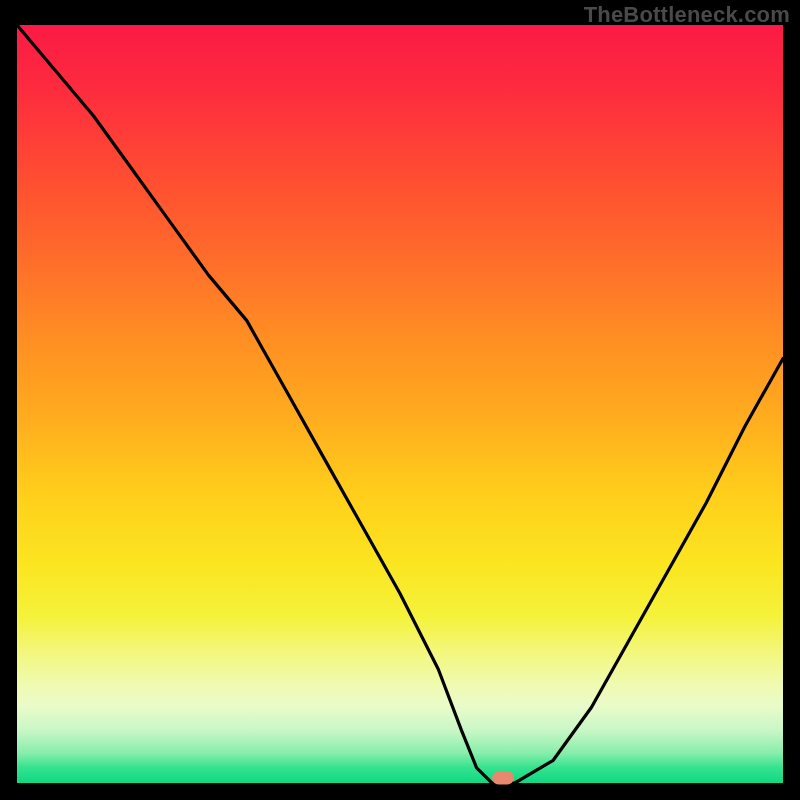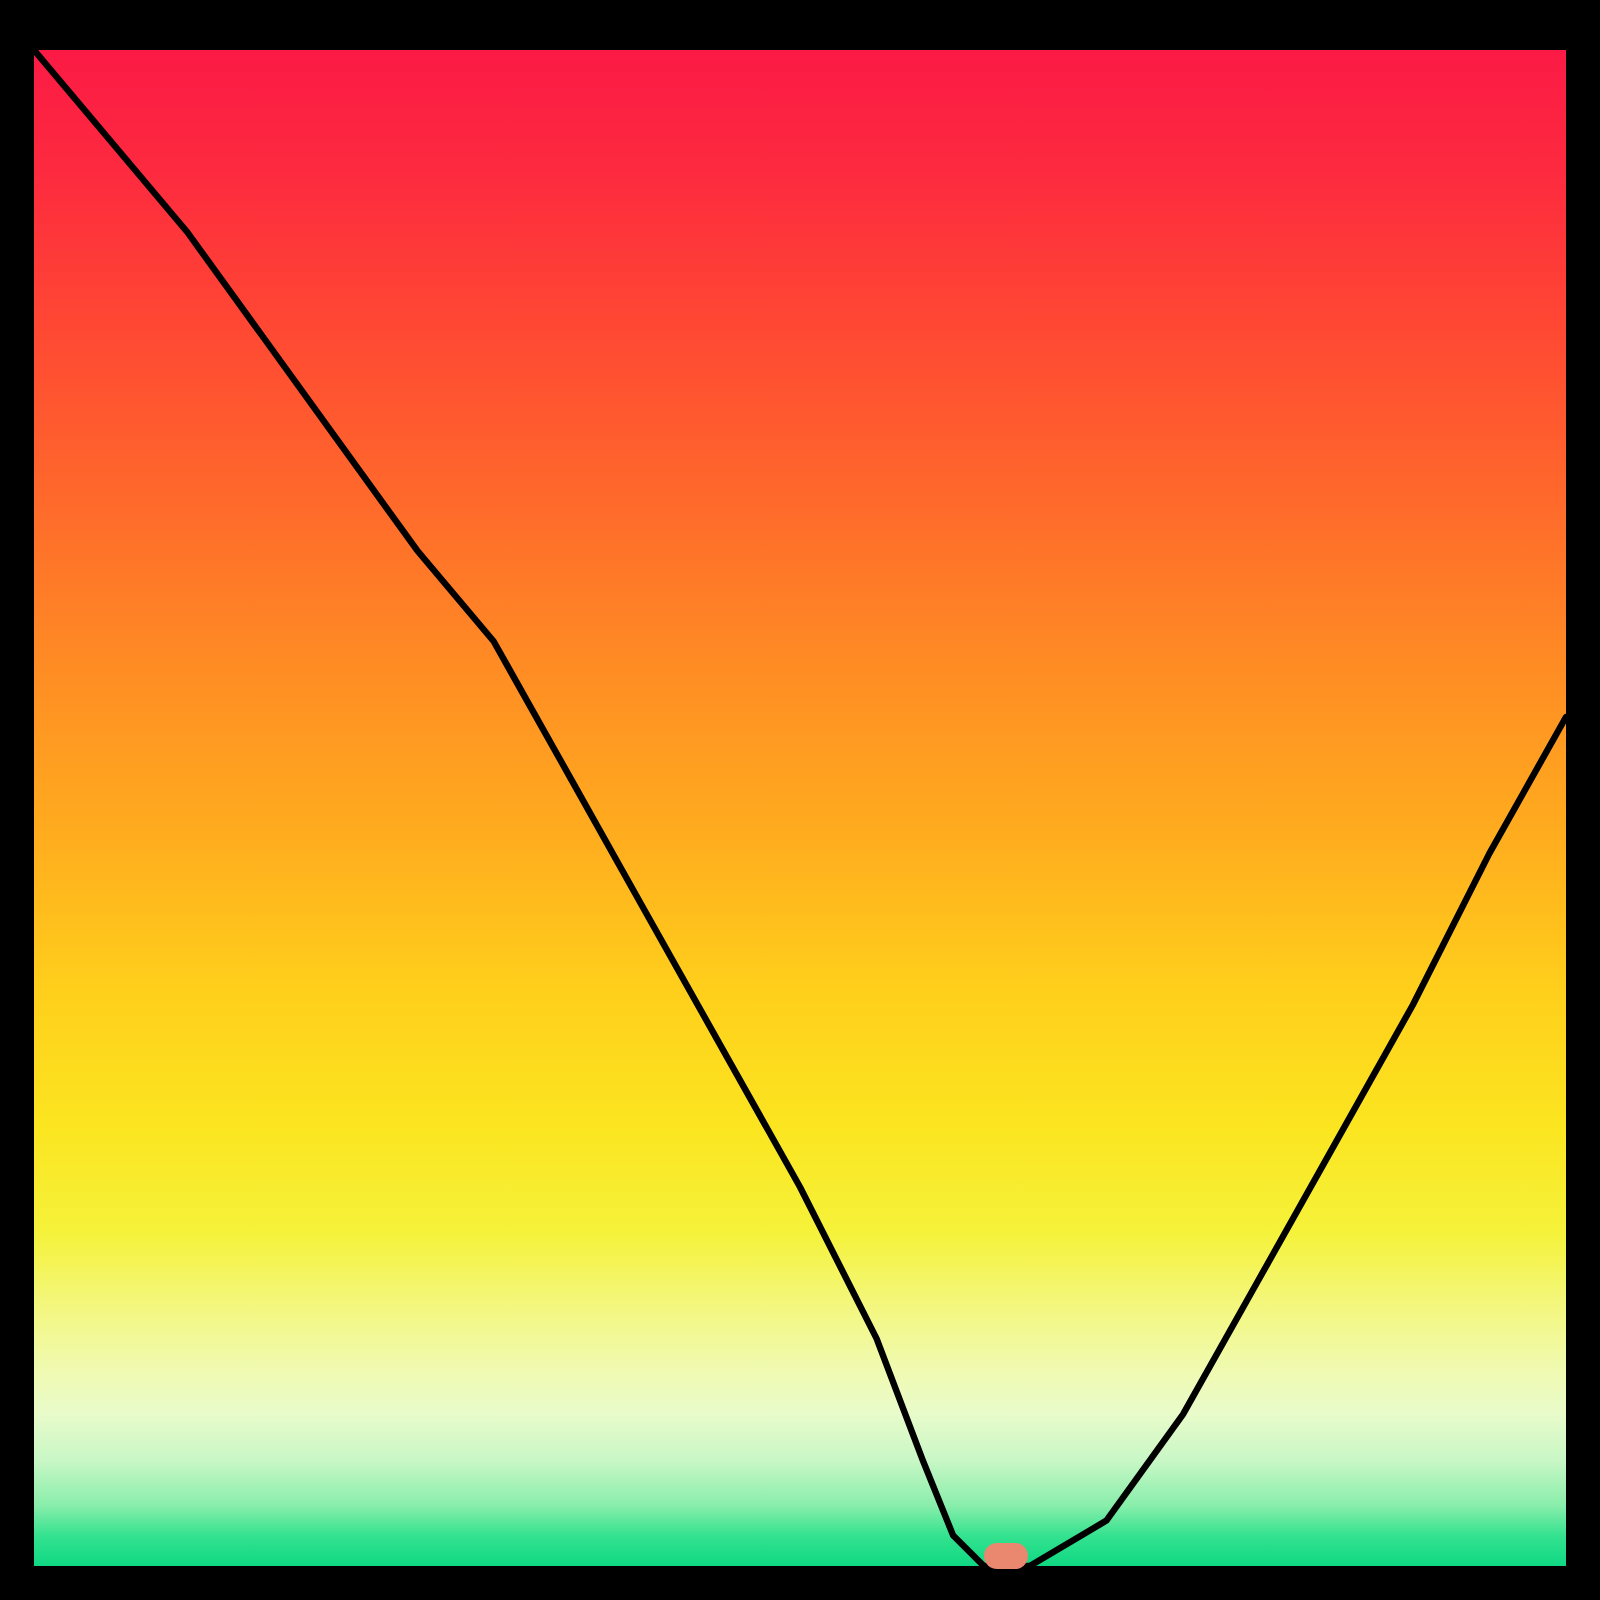--- a/index.html
+++ b/index.html
@@ -67,20 +67,21 @@
     border-radius: 7px;
     background: #e9886f;
     transform: translate(-50%, -50%);
   }
 </style>
 </head>
 <body>
 
 <div class="frame">
 
+  <div class="watermark">TheBottleneck.com</div>
 
   <div class="plot-area">
 
     <div class="gradient-bg"></div>
 
     <svg class="curve" viewBox="0 0 766 758" preserveAspectRatio="none">
       <path d="M0.0 0.0 L38.3 45.5 L76.6 91.0 L114.9 144.0 L153.2 197.1 L191.5 250.1 L229.8 295.6 L268.1 363.8 L306.4 432.1 L344.7 500.3 L383.0 568.5 L421.3 644.3 L444.3 704.9 L459.6 742.8 L474.9 758.0 L497.9 758.0 L536.2 735.3 L574.5 682.2 L612.8 614.0 L651.1 545.8 L689.4 477.5 L727.7 401.7 L766.0 333.5" fill="none" stroke="#000" stroke-width="3.2" stroke-linecap="round" stroke-linejoin="round"></path>
     </svg>
 
     <div class="marker" style="left: 486.41px; top: 753px;"></div>

